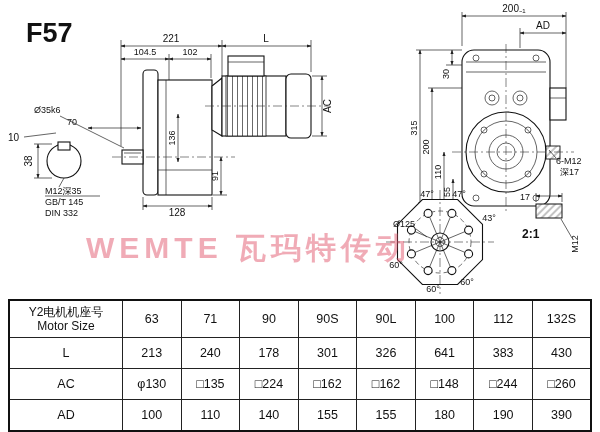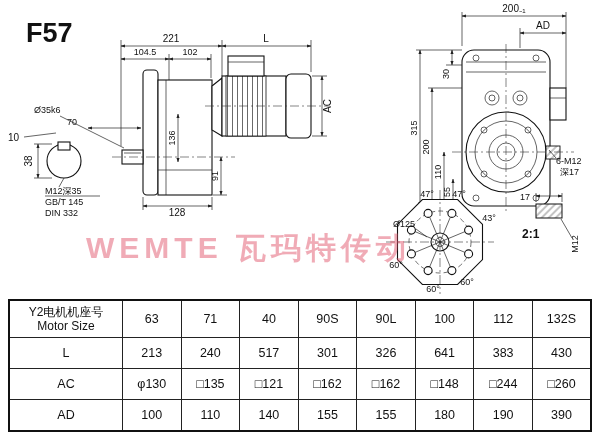--- a/index.html
+++ b/index.html
@@ -225,43 +225,43 @@
 
 <table class="spec-table">
   <tbody>
         <tr class="first">
     <td class="headcol">
       <div class="hc-cn">Y2电机机座号</div>
       <div class="hc-en">Motor Size</div>
     </td>
     <td>63</td>
     <td>71</td>
-    <td>40</td>
+    <td>90</td>
     <td>90S</td>
     <td>90L</td>
     <td>100</td>
     <td>112</td>
     <td>132S</td>
   </tr>
   <tr>
     <td class="headcol">L</td>
     <td>213</td>
     <td>240</td>
-    <td>517</td>
+    <td>178</td>
     <td>301</td>
     <td>326</td>
     <td>641</td>
     <td>383</td>
     <td>430</td>
   </tr>
   <tr>
     <td class="headcol">AC</td>
     <td>φ130</td>
     <td>□135</td>
-    <td>□121</td>
+    <td>□224</td>
     <td>□162</td>
     <td>□162</td>
     <td>□148</td>
     <td>□244</td>
     <td>□260</td>
   </tr>
   <tr>
     <td class="headcol">AD</td>
     <td>100</td>
     <td>110</td>

